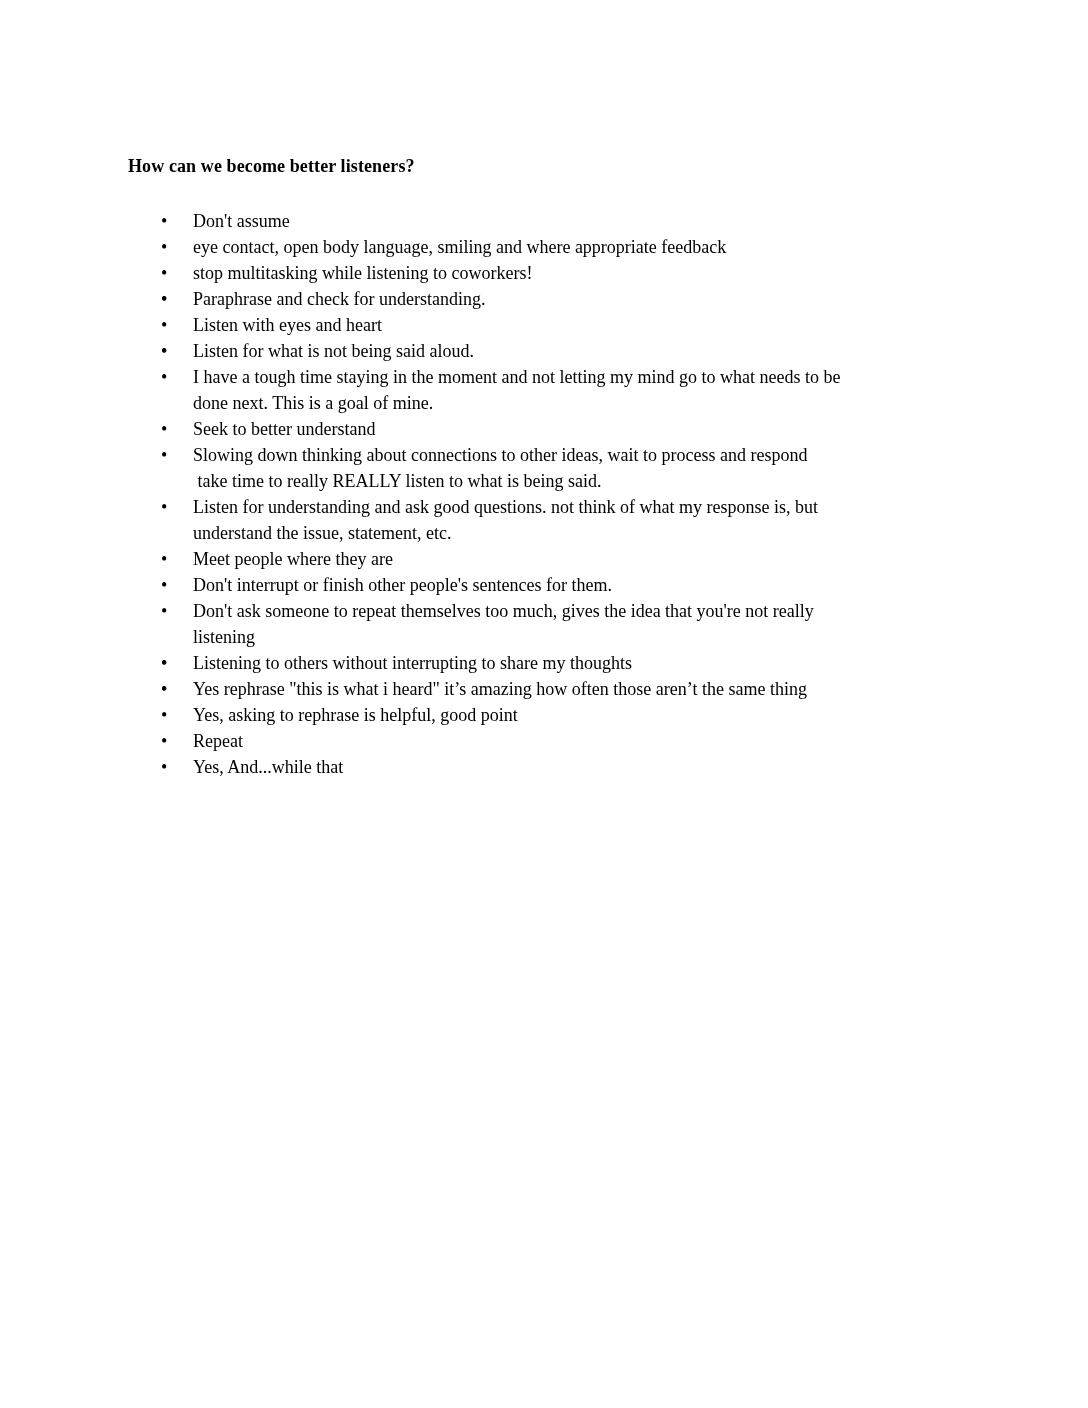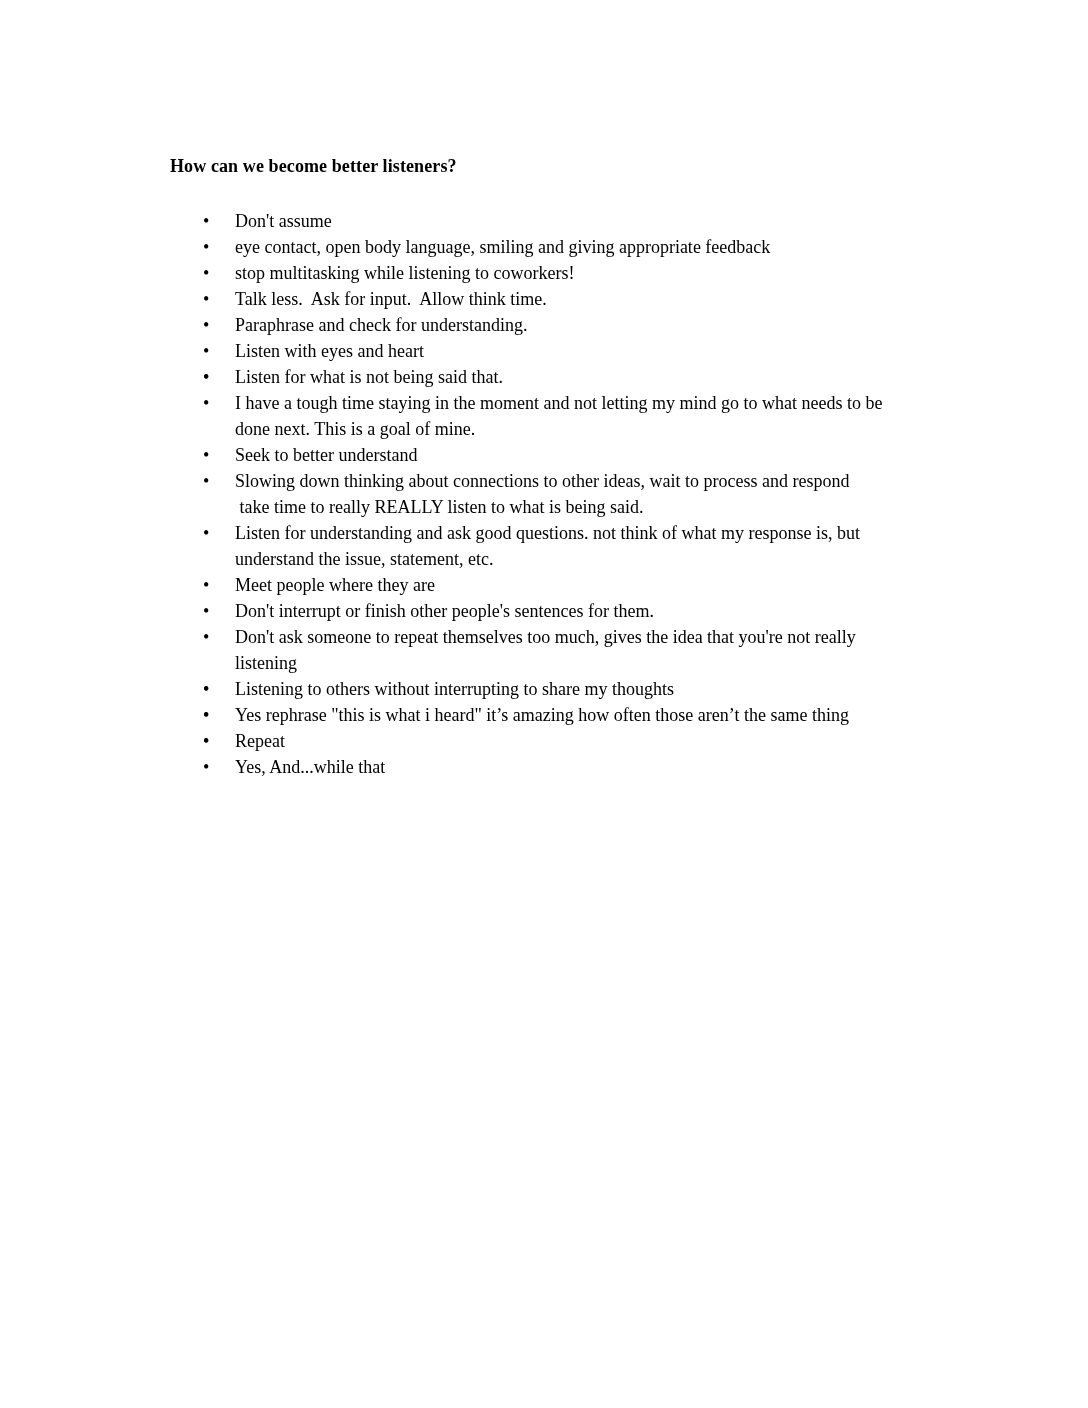--- a/index.html
+++ b/index.html
@@ -4,21 +4,20 @@
 <style>
   html, body { margin: 0; padding: 0; }
   .page {
     width: 1088px;
     height: 1408px;
     background: #ffffff;
     color: #000000;
     font-family: "Liberation Serif", serif;
     overflow: hidden;
     box-sizing: border-box;
-    padding-left: 42px;
   }
   .content {
     padding: 155px 70px 0 128px;
     box-sizing: border-box;
   }
   .doc-title {
     font-size: 18px;
     font-weight: bold;
     line-height: 22px;
     margin: 0;
@@ -54,44 +53,43 @@
 <div class="page">
   <div class="content">
     <h1 class="doc-title">How can we become better listeners?</h1>
     <ul class="bullet-list">
       <li>
         <span class="bullet">•</span>
         <span class="li-text">Don't assume</span>
       </li>
       <li>
         <span class="bullet">•</span>
-        <span class="li-text">eye contact, open body language, smiling and giving appropriate feedback</span>
+        <span class="li-text">eye contact, open body language, smiling and where appropriate feedback</span>
       </li>
       <li>
         <span class="bullet">•</span>
         <span class="li-text">stop multitasking while listening to coworkers!</span>
       </li>
       <li>
         <span class="bullet">•</span>
-        <span class="li-text">Talk less.  Ask for input.  Allow think time.</span>
       </li>
       <li>
         <span class="bullet">•</span>
         <span class="li-text">Paraphrase and check for understanding.</span>
       </li>
       <li>
         <span class="bullet">•</span>
         <span class="li-text">Listen with eyes and heart</span>
       </li>
       <li>
         <span class="bullet">•</span>
       </li>
       <li>
         <span class="bullet">•</span>
-        <span class="li-text">Listen for what is not being said that.</span>
+        <span class="li-text">Listen for what is not being said aloud.</span>
       </li>
       <li>
         <span class="bullet">•</span>
         <span class="li-text">I have a tough time staying in the moment and not letting my mind go to what needs to be
 done next. This is a goal of mine.</span>
       </li>
       <li>
         <span class="bullet">•</span>
         <span class="li-text">Seek to better understand</span>
       </li>
@@ -127,20 +125,21 @@
       </li>
       <li>
         <span class="bullet">•</span>
       </li>
       <li>
         <span class="bullet">•</span>
         <span class="li-text">Yes rephrase "this is what i heard" it’s amazing how often those aren’t the same thing</span>
       </li>
       <li>
         <span class="bullet">•</span>
+        <span class="li-text">Yes, asking to rephrase is helpful, good point</span>
       </li>
       <li>
         <span class="bullet">•</span>
         <span class="li-text">Repeat</span>
       </li>
       <li>
         <span class="bullet">•</span>
         <span class="li-text">Yes, And...while that</span>
       </li>
     </ul>

